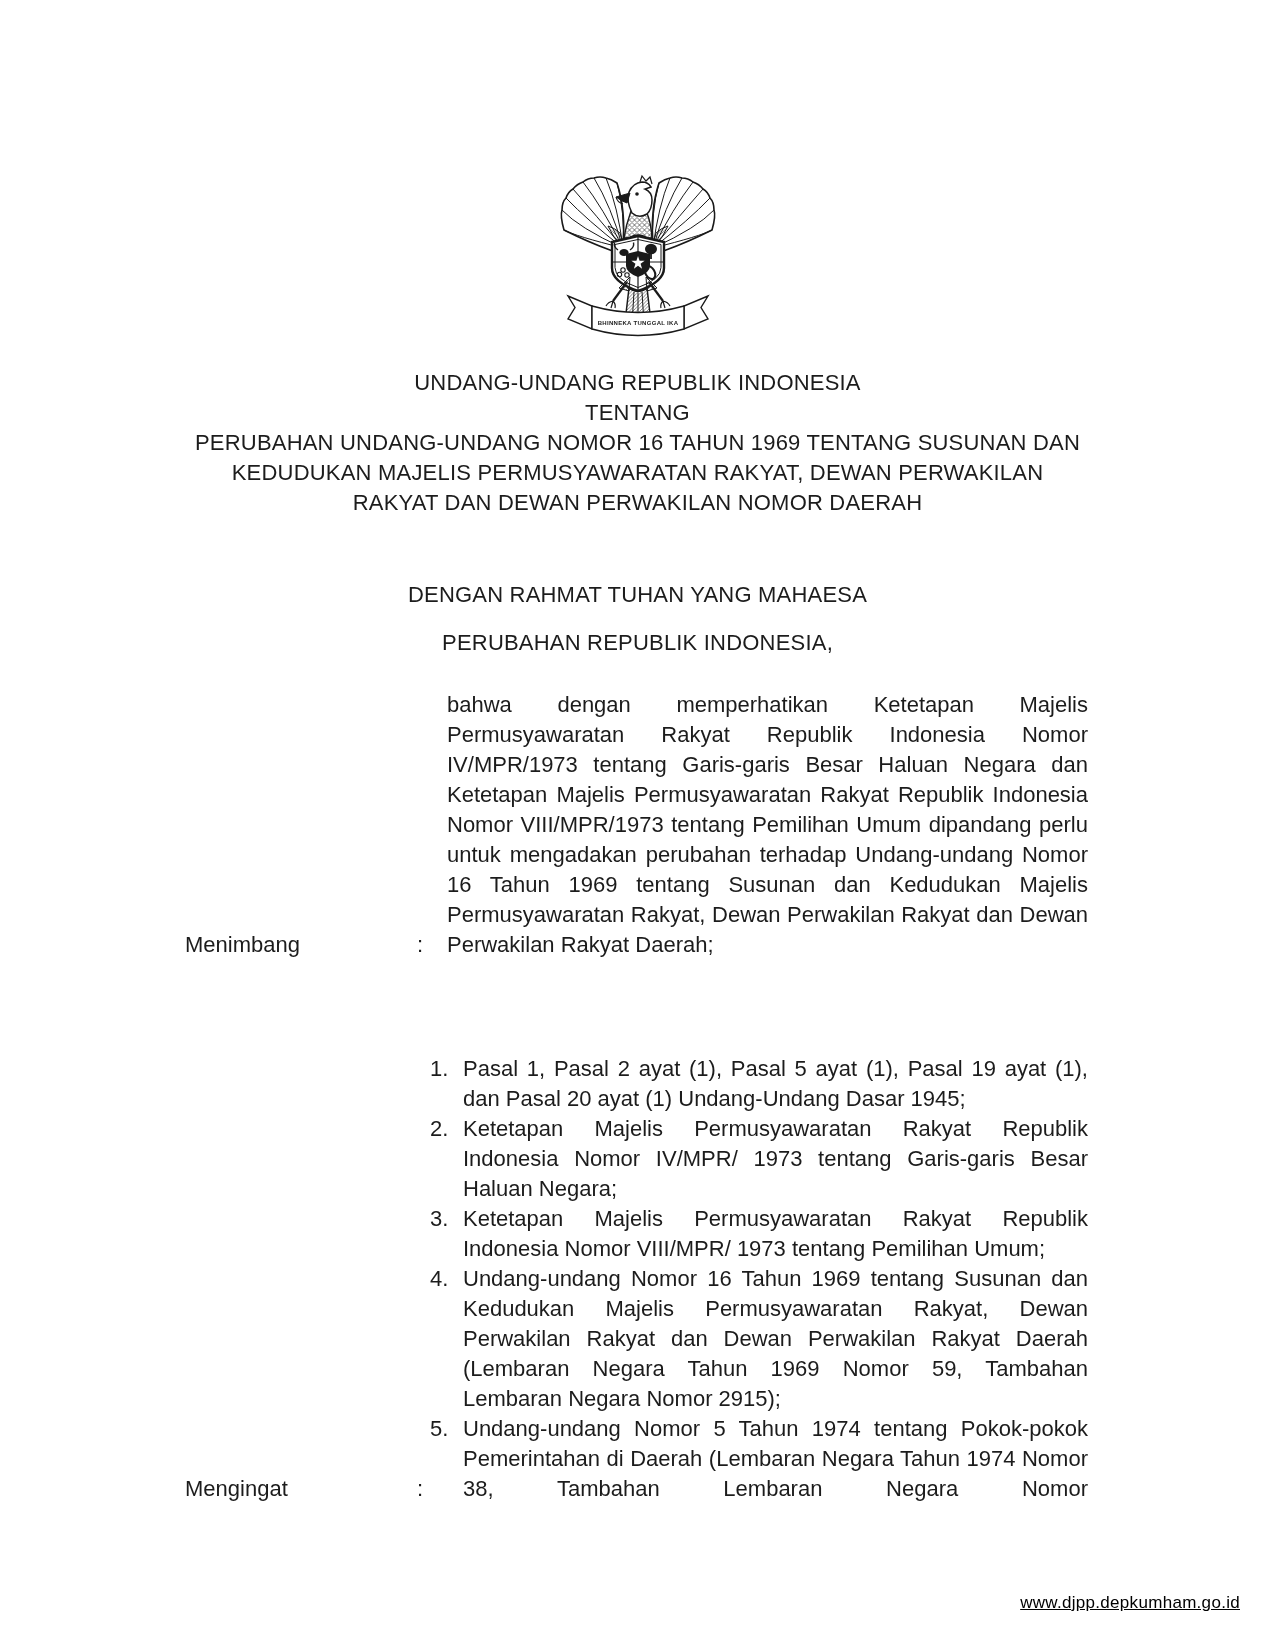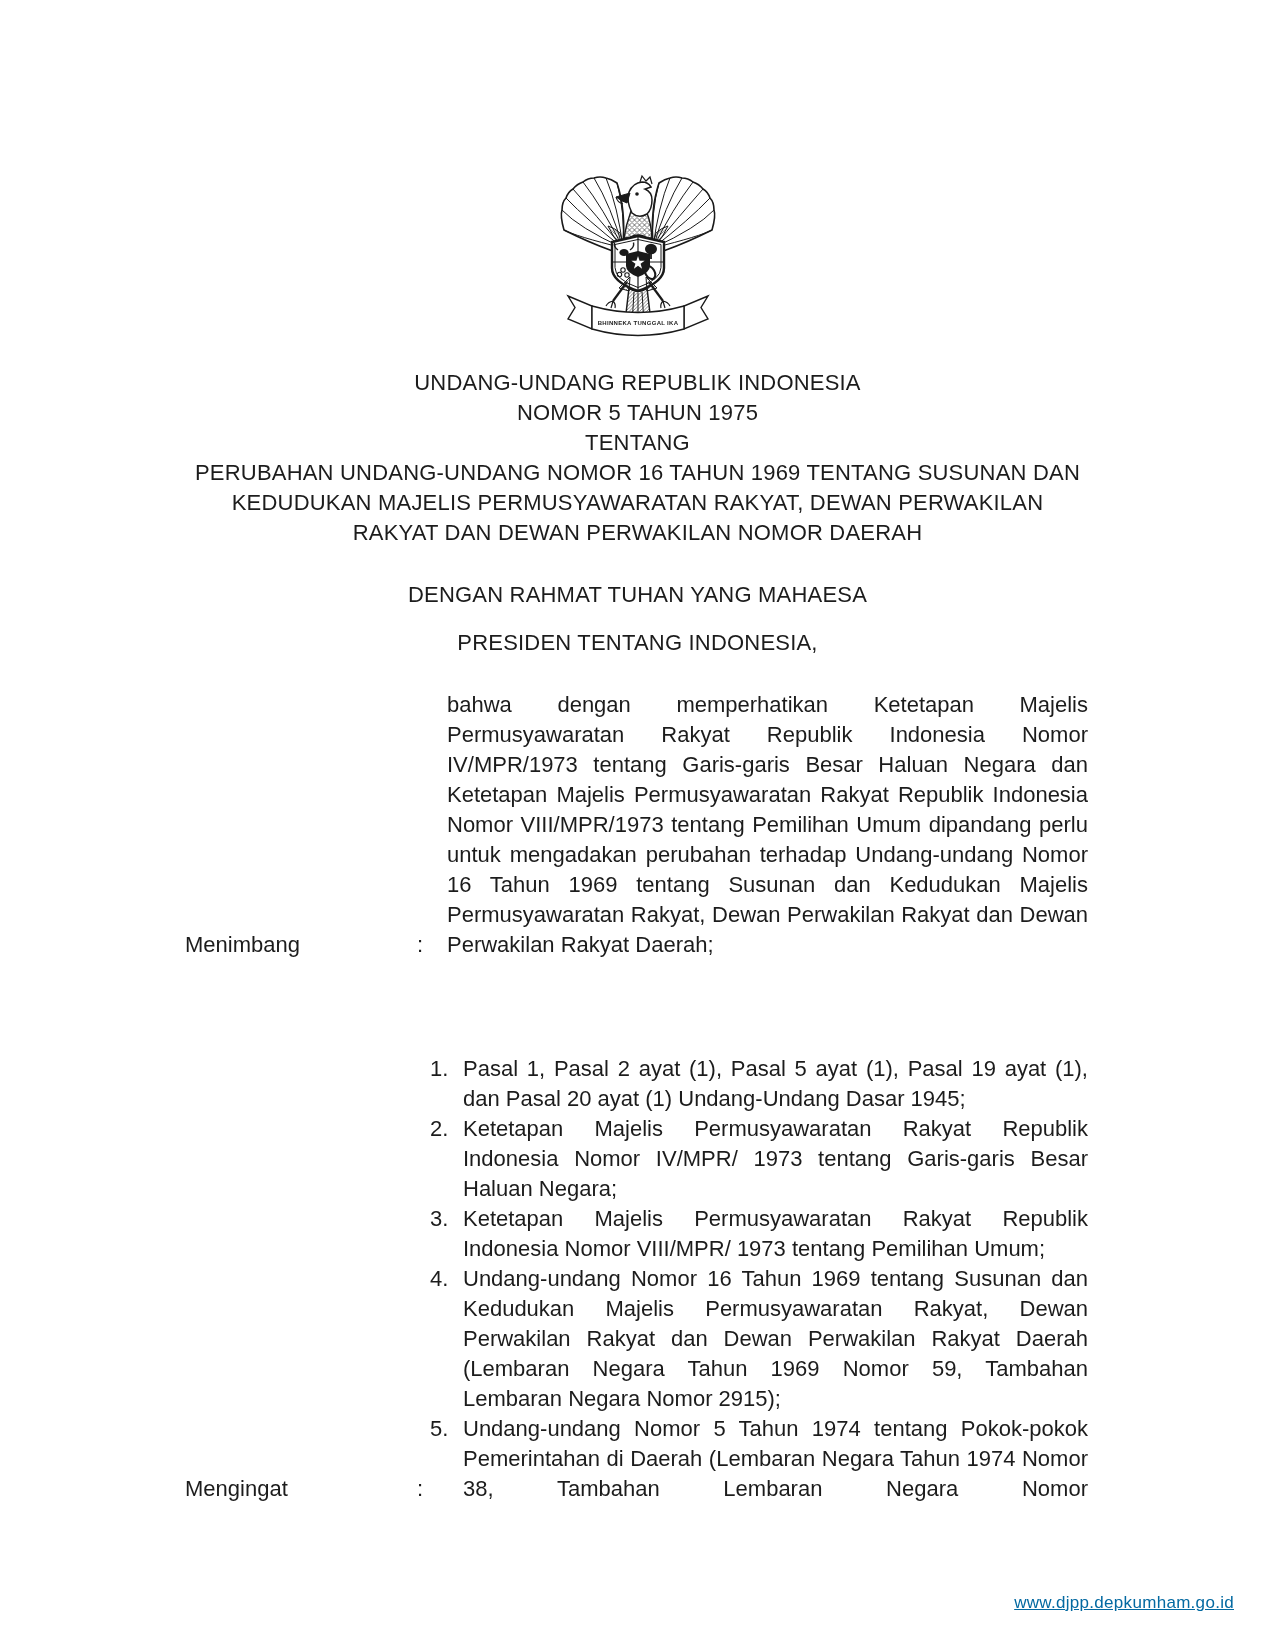--- a/index.html
+++ b/index.html
@@ -60,24 +60,24 @@
   }
   .mengingat { top: 1010px; margin-top: 44px; }
   .list { flex: 1; }
   .item { display: flex; align-items: flex-start; }
   .item .num { flex: 0 0 33px; }
   .item .itext { flex: 1; text-align: justify; }
   .item.cutoff .itext { text-align-last: justify; }
   .watermark {
     position: absolute;
     top: 1593px;
-    right: 41px;
+    right: 35px;
     font-size: 17px;
     line-height: 20px;
-    color: #0369a1;
+    color: #000000;
     text-decoration: underline;
     letter-spacing: 0.3px;
     cursor: pointer;
   }
 </style>
 </head>
 <body>
 
 <div class="page">
 
@@ -152,29 +152,28 @@
         <path d="M11,126 L35,136 L35,159 L11,149 L18,137.5 Z" fill="#ffffff" stroke="#1a1a1a" stroke-width="1.4"></path>
         <path d="M151,126 L127,136 L127,159 L151,149 L144,137.5 Z" fill="#ffffff" stroke="#1a1a1a" stroke-width="1.4"></path>
         <path d="M35,136 Q81,149 127,136 L127,159 Q81,172 35,159 Z" fill="#ffffff" stroke="#1a1a1a" stroke-width="1.4"></path>
         <text x="81" y="154.5" text-anchor="middle" font-size="6" font-weight="bold" letter-spacing="0.3" fill="#1a1a1a" font-family="Liberation Sans, sans-serif">BHINNEKA TUNGGAL IKA</text>
       </g>
     </svg>
   </div>
 
   <div class="title-block">
     <div>UNDANG-UNDANG REPUBLIK INDONESIA</div>
-    <div>NOMOR 5 TAHUN 1975</div>
     <div>TENTANG</div>
     <div>PERUBAHAN UNDANG-UNDANG NOMOR 16 TAHUN 1969 TENTANG SUSUNAN DAN</div>
     <div>KEDUDUKAN MAJELIS PERMUSYAWARATAN RAKYAT, DEWAN PERWAKILAN</div>
     <div>RAKYAT DAN DEWAN PERWAKILAN NOMOR DAERAH</div>
   </div>
 
   <div class="center-line invocation">DENGAN RAHMAT TUHAN YANG MAHAESA</div>
-  <div class="center-line authority">PRESIDEN TENTANG INDONESIA,</div>
+  <div class="center-line authority">PERUBAHAN REPUBLIK INDONESIA,</div>
 
   <div class="section menimbang">
     <div class="label">Menimbang</div>
     <div class="colon">:</div>
     <div class="para">bahwa dengan memperhatikan Ketetapan Majelis Permusyawaratan Rakyat Republik Indonesia Nomor IV/MPR/1973 tentang Garis-garis Besar Haluan Negara dan Ketetapan Majelis Permusyawaratan Rakyat Republik Indonesia Nomor VIII/MPR/1973 tentang Pemilihan Umum dipandang perlu untuk mengadakan perubahan terhadap Undang-undang Nomor 16 Tahun 1969 tentang Susunan dan Kedudukan Majelis Permusyawaratan Rakyat, Dewan Perwakilan Rakyat dan Dewan Perwakilan Rakyat Daerah;</div>
   </div>
 
   <div class="section mengingat">
     <div class="label">Mengingat</div>
     <div class="colon">:</div>

